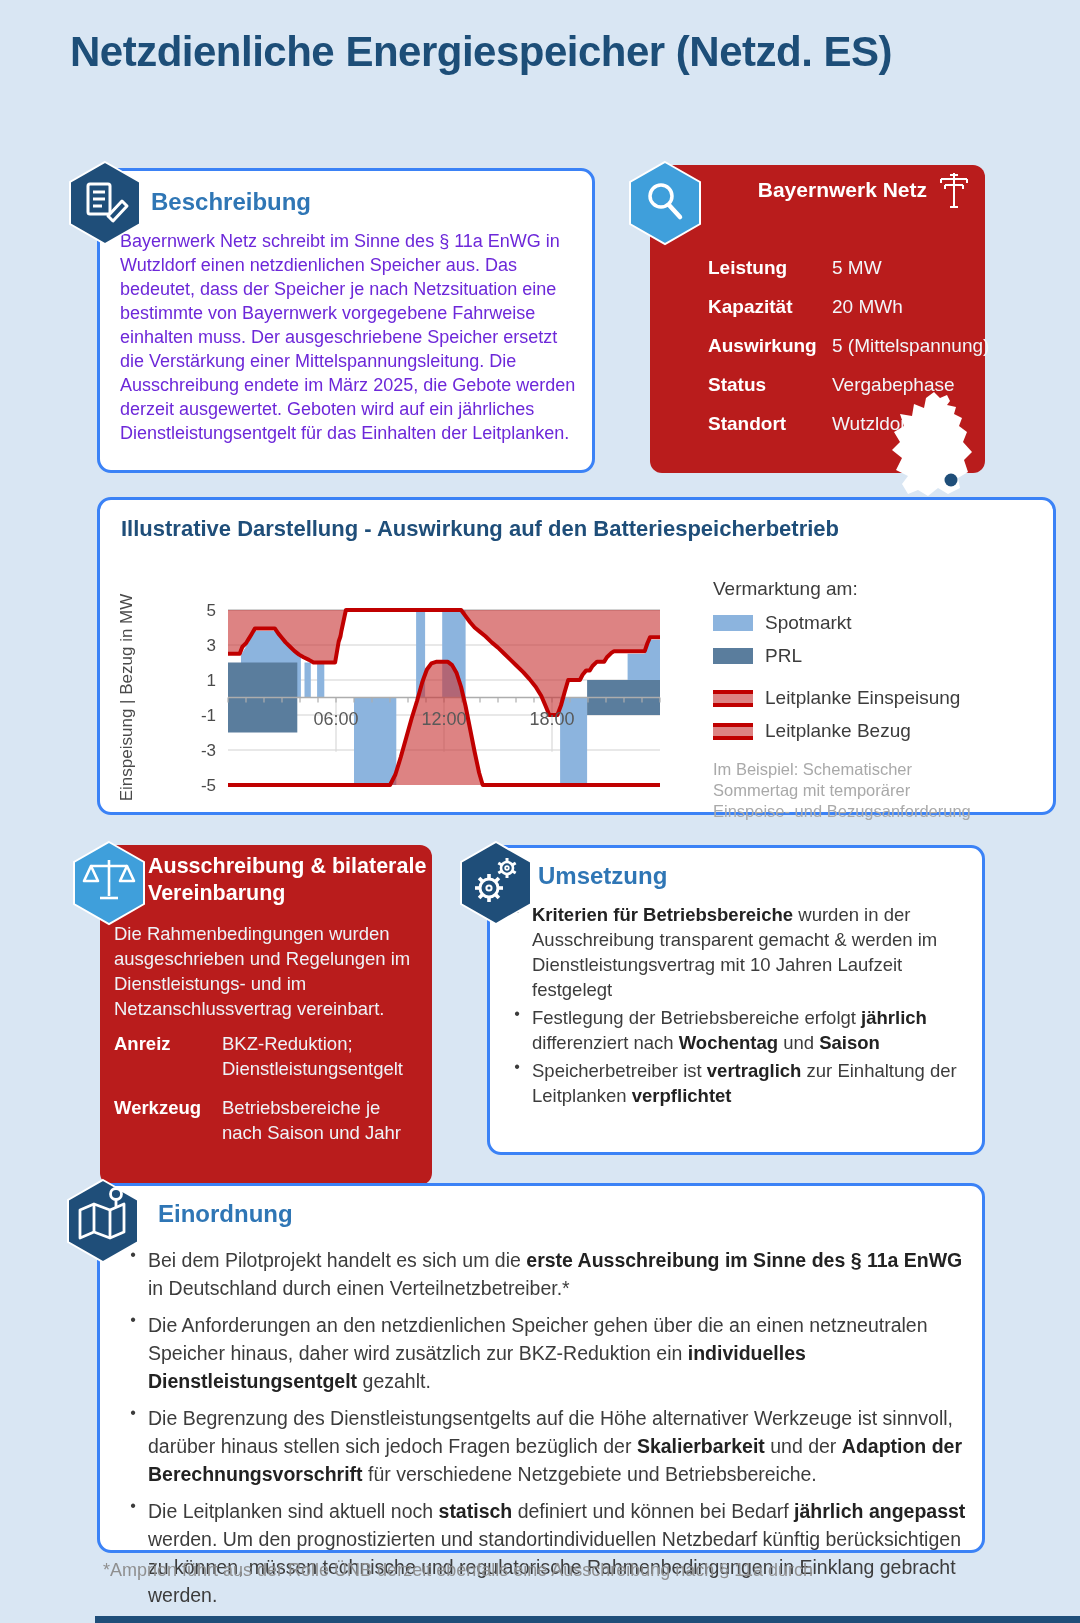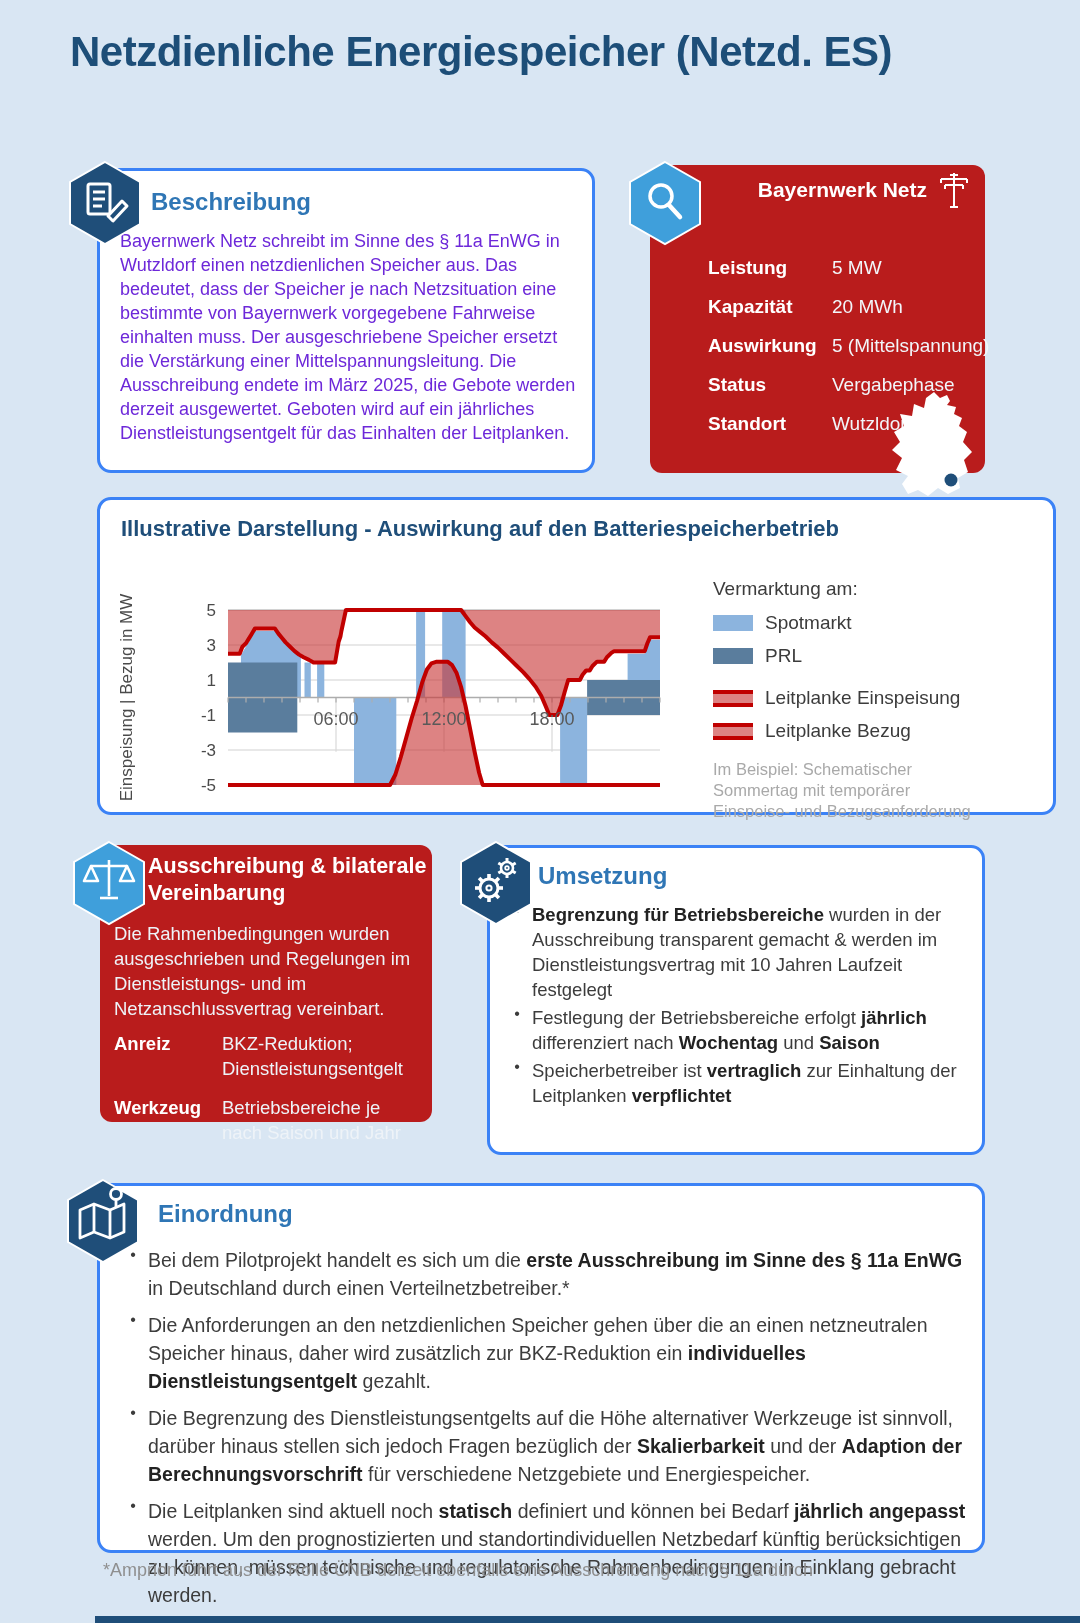--- a/index.html
+++ b/index.html
@@ -231,21 +231,21 @@
       <span>Leitplanke Einspeisung</span>
     </div>
     <div class="legend-item">
       <span class="sw sw-band"></span>
       <span>Leitplanke Bezug</span>
     </div>
     <div class="chart-note">Im Beispiel: Schematischer Sommertag mit temporärer Einspeise- und Bezugsanforderung</div>
   </div>
 </div>
 
-<div id="card-aus" class="darkcard" style="left:100px;top:845px;width:332px;height:277px;">
+<div id="card-aus" class="darkcard" style="left:100px;top:845px;width:332px;height:340px;">
   <div class="heading">Ausschreibung &amp; bilaterale Vereinbarung</div>
   <div class="body">Die Rahmenbedingungen wurden ausgeschrieben und Regelungen im Dienstleistungs- und im Netzanschlussvertrag vereinbart.</div>
   <div class="kv">
     <div class="kv-row">
       <span class="kv-label">Anreiz</span>
       <span class="kv-value">BKZ-Reduktion; Dienstleistungsentgelt</span>
     </div>
     <div class="kv-row">
       <span class="kv-label">Werkzeug</span>
       <span class="kv-value">Betriebsbereiche je nach Saison und Jahr</span>
@@ -262,21 +262,21 @@
     <path d="M57,26 L50,41 L64,41 Z"></path>
     <line x1="30" y1="58" x2="48" y2="58"></line>
   </g>
 </svg>
 
 <div id="card-um" class="card" style="left:487px;top:845px;width:498px;height:310px;">
   <div class="section-heading">Umsetzung</div>
   <div class="bullets">
     <div class="b-row">
         <span class="b-dot">•</span>
-        <span class="b-text"><b>Begrenzung für Betriebsbereiche</b><span> wurden in der Ausschreibung transparent gemacht &amp; werden im Dienstleistungsvertrag mit 10 Jahren Laufzeit festgelegt</span></span>
+        <span class="b-text"><b>Kriterien für Betriebsbereiche</b><span> wurden in der Ausschreibung transparent gemacht &amp; werden im Dienstleistungsvertrag mit 10 Jahren Laufzeit festgelegt</span></span>
       </div>
     <div class="b-row">
         <span class="b-dot">•</span>
         <span class="b-text"><span>Festlegung der Betriebsbereiche erfolgt </span><b>jährlich</b><span> differenziert nach </span><b>Wochentag</b><span> und </span><b>Saison</b></span>
       </div>
     <div class="b-row">
         <span class="b-dot">•</span>
         <span class="b-text"><span>Speicherbetreiber ist </span><b>vertraglich</b><span> zur Einhaltung der Leitplanken </span><b>verpflichtet</b></span>
       </div>
   </div>
@@ -316,21 +316,21 @@
     <div class="b-row">
         <span class="b-dot">•</span>
         <span class="b-text"><span>Bei dem Pilotprojekt handelt es sich um die </span><b>erste Ausschreibung im Sinne des § 11a EnWG</b><span> in Deutschland durch einen Verteilnetzbetreiber.*</span></span>
       </div>
     <div class="b-row">
         <span class="b-dot">•</span>
         <span class="b-text"><span>Die Anforderungen an den netzdienlichen Speicher gehen über die an einen netzneutralen Speicher hinaus, daher wird zusätzlich zur BKZ-Reduktion ein </span><b>individuelles Dienstleistungsentgelt</b><span> gezahlt.</span></span>
       </div>
     <div class="b-row">
         <span class="b-dot">•</span>
-        <span class="b-text"><span>Die Begrenzung des Dienstleistungsentgelts auf die Höhe alternativer Werkzeuge ist sinnvoll, darüber hinaus stellen sich jedoch Fragen bezüglich der </span><b>Skalierbarkeit</b><span> und der </span><b>Adaption der Berechnungsvorschrift</b><span> für verschiedene Netzgebiete und Energiespeicher.</span></span>
+        <span class="b-text"><span>Die Begrenzung des Dienstleistungsentgelts auf die Höhe alternativer Werkzeuge ist sinnvoll, darüber hinaus stellen sich jedoch Fragen bezüglich der </span><b>Skalierbarkeit</b><span> und der </span><b>Adaption der Berechnungsvorschrift</b><span> für verschiedene Netzgebiete und Betriebsbereiche.</span></span>
       </div>
     <div class="b-row">
         <span class="b-dot">•</span>
         <span class="b-text"><span>Die Leitplanken sind aktuell noch </span><b>statisch</b><span> definiert und können bei Bedarf </span><b>jährlich angepasst</b><span> werden. Um den prognostizierten und standortindividuellen Netzbedarf künftig berücksichtigen zu können, müssen technische und regulatorische Rahmenbedingungen in Einklang gebracht werden.</span></span>
       </div>
   </div>
 </div>
 
 <svg class="hex" style="left:64px;top:1178px;" width="78" height="86" viewBox="0 0 78 86">
   <polygon points="39,2 74,22 74,64 39,84 4,64 4,22" fill="#1f4e79" stroke="#ffffff" stroke-width="2"></polygon>

